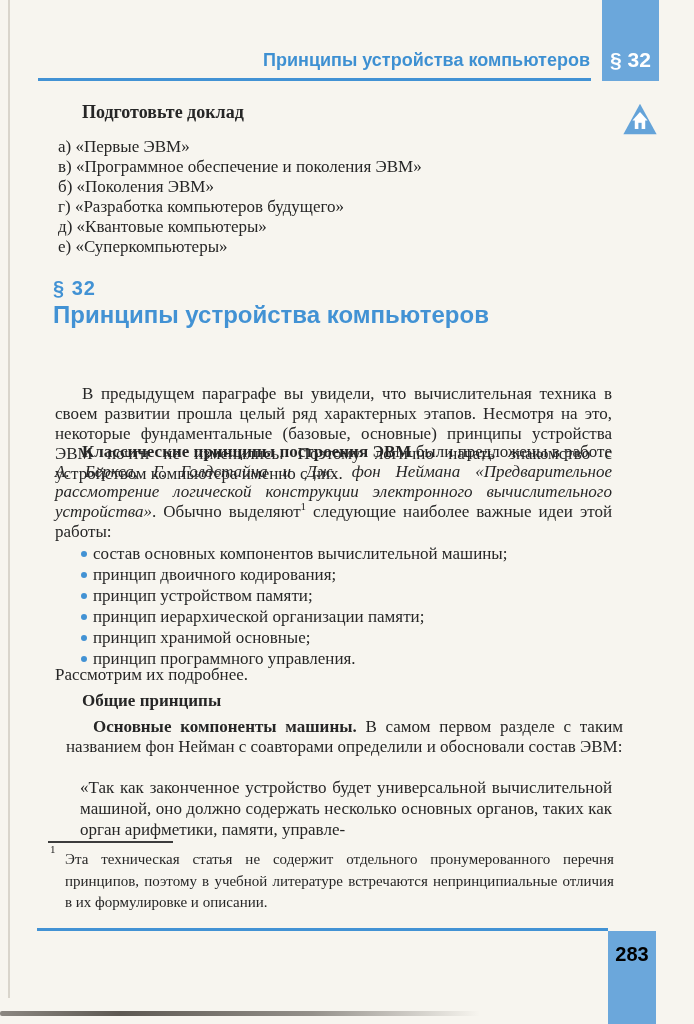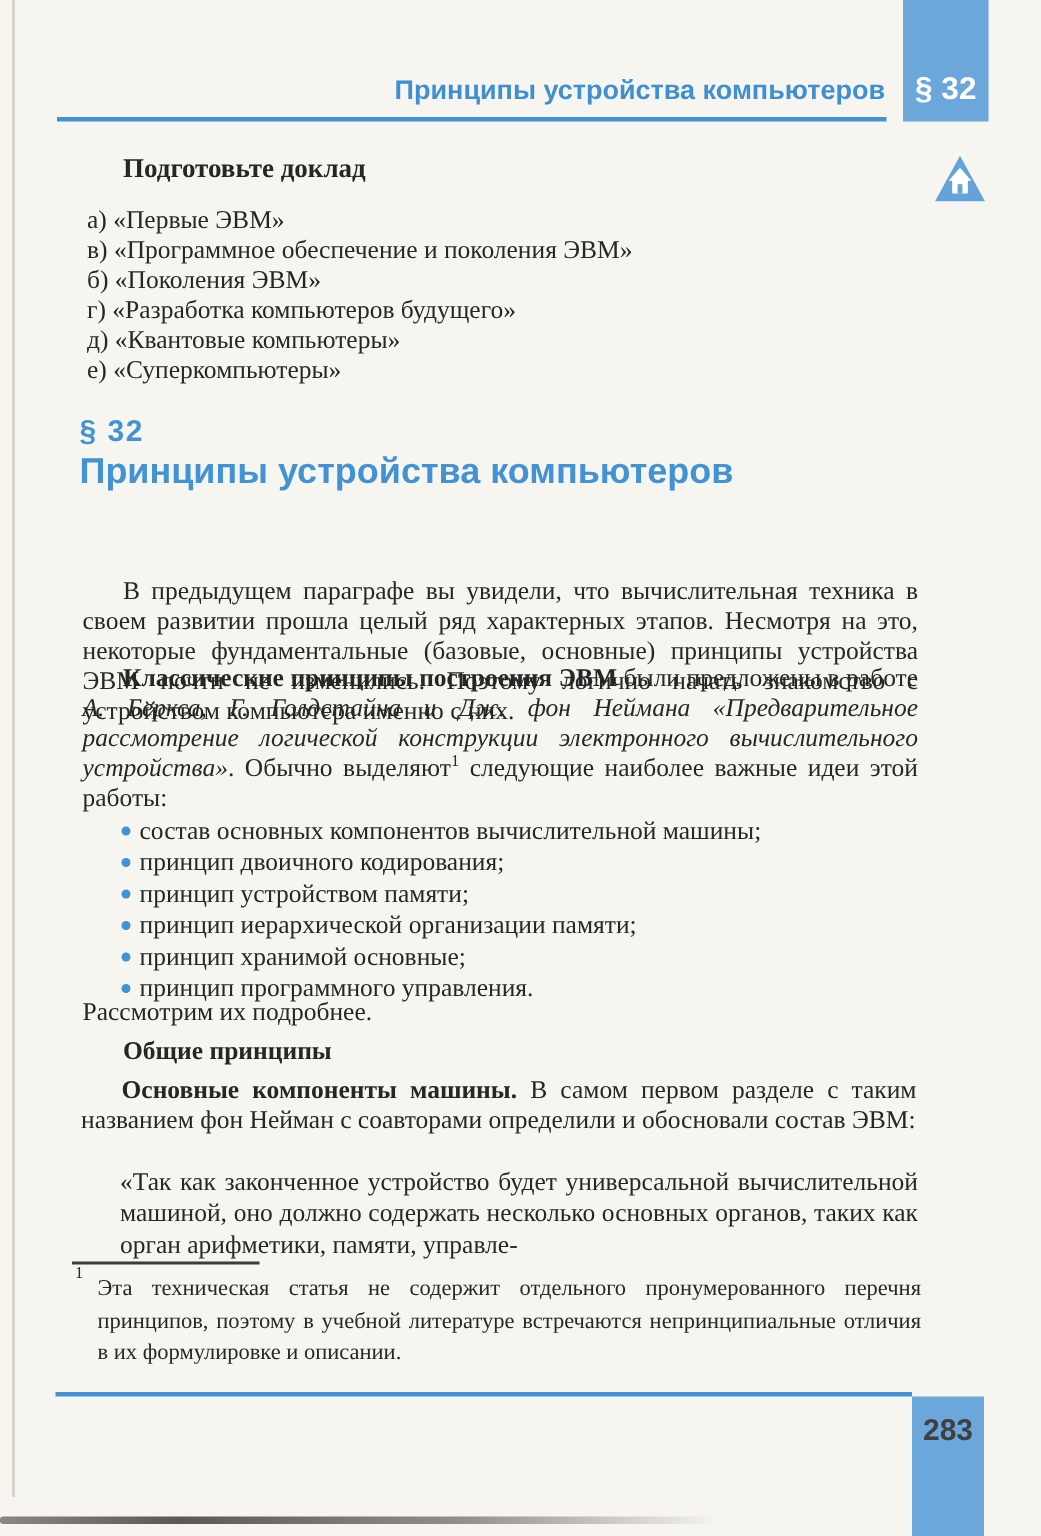--- a/index.html
+++ b/index.html
@@ -45,35 +45,35 @@
   .intro   { position:absolute; left:55px; top:342px; width:557px; text-indent:27px;margin-top:42px; }
   .classic { position:absolute; left:55px; top:442px; width:557px; text-indent:27px; }
   .classic sup, .footnote sup { font-size:11px; line-height:0; }
 
   .principles { position:absolute; left:55px; top:543px; width:557px; margin:0; padding:0; list-style:none; font-size:17px; }
   .principles li { position:relative; padding-left:38px; line-height:21px; height:21px; white-space:nowrap; }
   .dot { position:absolute; left:26px; top:8px; width:6px; height:6px; border-radius:50%; background:#4292d4; }
 
   .outro { position:absolute; left:55px; top:665px; font-size:17px; margin:0; }
   .general-heading { position:absolute; left:82px; top:691px; font-size:17px; font-weight:bold; margin:0; }
-  .components { position:absolute; left:54px; top:717px; width:557px; text-indent:27px; }
+  .components { position:absolute; left:66px; top:717px; width:557px; text-indent:27px; }
   .quote { position:absolute; left:80px; top:777px; width:532px; font-size:17px; line-height:21px; text-align:justify; margin:0; }
 
   .footnote-rule { position:absolute; left:48px; top:841px; width:125px; height:2px; background:#3c3c3c; }
   .footnote {
     position:absolute; left:48px; top:849px; width:566px;
     font-size:15px; line-height:21.5px; text-align:justify;
     padding-left:17px; box-sizing:border-box;
   }
   .footnote .marker { position:absolute; left:2px; top:0; font-size:11px; }
 
   .bottom-rule { position:absolute; left:37px; top:928px; width:571px; height:3px; background:#4292d4; }
   .pagenum {
     position:absolute; left:608px; top:931px; width:48px; height:93px;
-    background:#6ba7db; color:#404040; text-align:center;
+    background:#6ba7db; color:#000000; text-align:center;
     font-family:"Liberation Sans", sans-serif; font-weight:bold; font-size:20px;
     padding-top:12px; box-sizing:border-box;
   }
   .bottom-shadow {
     position:absolute; left:0; top:1011px; width:480px; height:5px;
     background:linear-gradient(to right, rgba(50,45,38,0.55), rgba(50,45,38,0.78) 25%, rgba(50,45,38,0.5) 65%, rgba(50,45,38,0));
     border-radius:2px;
   }
 </style>
 </head>

